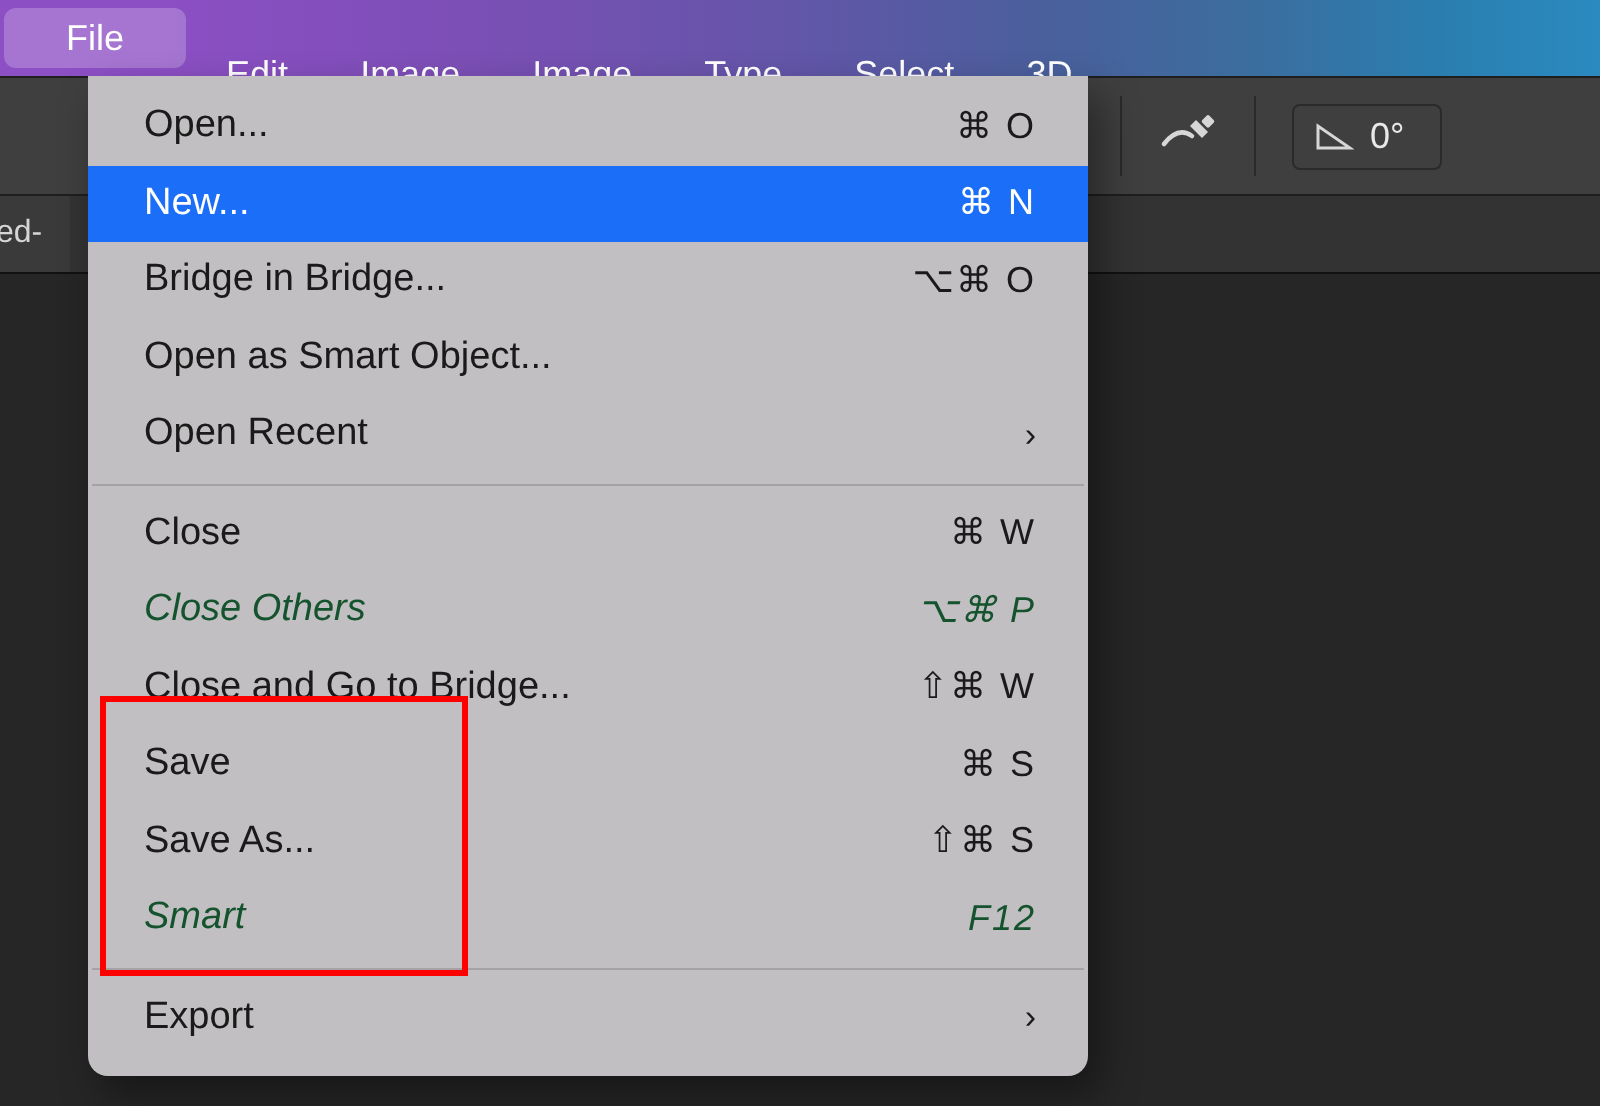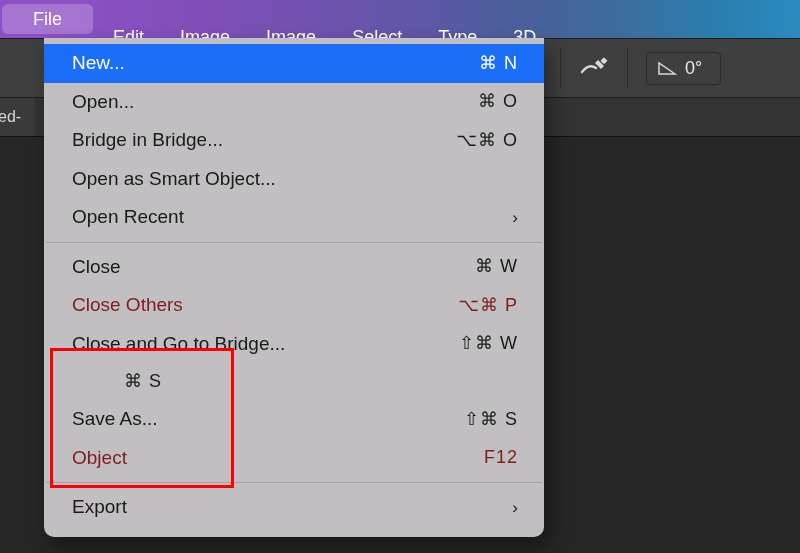--- a/index.html
+++ b/index.html
@@ -112,21 +112,21 @@
     color:#1a1a1a;
   }
   .menu-row {
     display:flex;
     align-items:center;
     justify-content:space-between;
     padding: 5px 26px 5px 28px;
     line-height: 1.5;
   }
   .menu-row.highlight { background:#1a6ef7; color:#fff; }
-  .menu-row.disabled { color:#7f1d1d; }
+  .menu-row.disabled { color:#14532d;font-style:italic; }
   .menu-row .label { flex:1; }
   .menu-row .shortcut {
     font-size:18px;
     letter-spacing:1px;
     min-width: 90px; text-align:right;
     font-feature-settings:"kern";
   }
   .menu-row .submenu {
     width: 18px; text-align:right;
     font-size:17px;
@@ -157,24 +157,24 @@
   <div class="menu-item">
       <span>Edit</span>
     </div>
   <div class="menu-item">
       <span>Image</span>
     </div>
   <div class="menu-item">
       <span>Image</span>
     </div>
   <div class="menu-item">
+      <span>Type</span>
+    </div>
+  <div class="menu-item">
       <span>Select</span>
-    </div>
-  <div class="menu-item">
-      <span>Type</span>
     </div>
   <div class="menu-item">
       <span>3D</span>
     </div>
 </div>
 
 <div class="options-bar">
   <div class="opt-divider"></div>
   <div class="icon-btn">
     <svg width="30" height="22" viewBox="0 0 30 22">
@@ -195,29 +195,29 @@
 <div class="tab-row">
   <div class="doc-tab">
     <span>ed-</span>
   </div>
 </div>
 
 <div class="canvas"></div>
 
 <div class="dropdown">
 
+  <div class="menu-row">
+    <span class="label">Open...</span>
+    <span class="shortcut">⌘ O</span>
+  </div>
   <div class="menu-row highlight">
     <span class="label">New...</span>
     <span class="shortcut">⌘ N</span>
   </div>
   <div class="menu-row">
-    <span class="label">Open...</span>
-    <span class="shortcut">⌘ O</span>
-  </div>
-  <div class="menu-row">
     <span class="label">Bridge in Bridge...</span>
     <span class="shortcut">⌥⌘ O</span>
   </div>
   <div class="menu-row">
     <span class="label">Open as Smart Object...</span>
     <span class="shortcut"></span>
   </div>
   <div class="menu-row">
     <span class="label">Open Recent</span>
     <span class="submenu">›</span>
@@ -231,28 +231,29 @@
   </div>
   <div class="menu-row disabled">
     <span class="label">Close Others</span>
     <span class="shortcut">⌥⌘ P</span>
   </div>
   <div class="menu-row">
     <span class="label">Close and Go to Bridge...</span>
     <span class="shortcut">⇧⌘ W</span>
   </div>
   <div class="menu-row">
+    <span class="label">Save</span>
     <span class="shortcut">⌘ S</span>
   </div>
   <div class="menu-row">
     <span class="label">Save As...</span>
     <span class="shortcut">⇧⌘ S</span>
   </div>
   <div class="menu-row disabled">
-    <span class="label">Object</span>
+    <span class="label">Smart</span>
     <span class="shortcut">F12</span>
   </div>
 
   <hr>
 
   <div class="menu-row">
     <span class="label">Export</span>
     <span class="submenu">›</span>
   </div>
 

